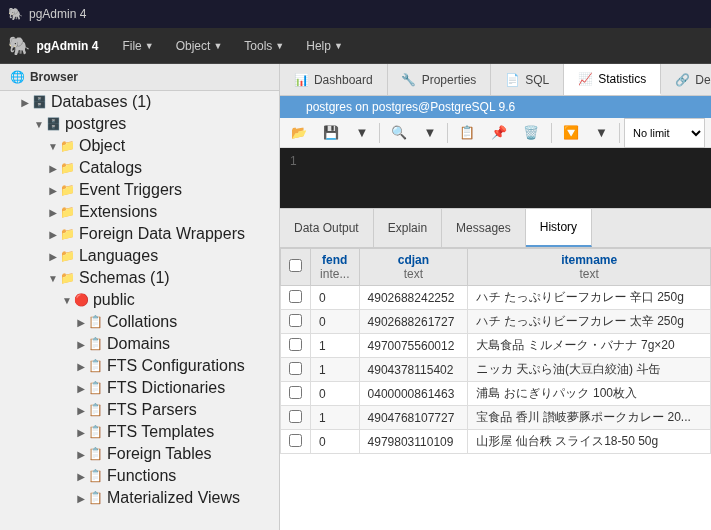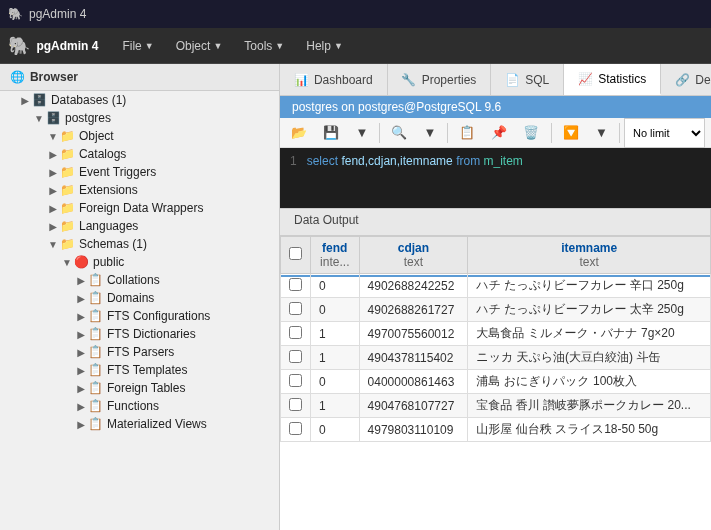--- a/index.html
+++ b/index.html
@@ -78,21 +78,21 @@
     .tree-item {
       display: flex;
       align-items: center;
       padding: 2px 4px;
       cursor: pointer;
       color: #222;
       white-space: nowrap;
     }
     .tree-item .expander { width: 14px; text-align: center; color: #666; font-size: 10px; }
     .tree-item .item-icon { margin-right: 4px; }
-    .tree-item .label { font-size: 12px; }
+    .tree-item .label { font-size: 16px; }
     .indent-1 { padding-left: 18px; }
     .indent-2 { padding-left: 32px; }
     .indent-3 { padding-left: 46px; }
     .indent-4 { padding-left: 60px; }
     .indent-5 { padding-left: 74px; }
 
     
     #right-panel {
       flex: 1;
       display: flex;
@@ -117,21 +117,21 @@
       align-items: center;
       gap: 5px;
       font-size: 12px;
     }
     .top-tab.active { background: white; border-bottom: 2px solid white; color: #000; }
 
     
     #query-header {
       background: #5b9bd5;
       color: white;
-      padding: 4px 12px;
+      padding: 4px 26px;
       font-size: 12px;
     }
 
     #toolbar {
       display: flex;
       align-items: center;
       background: #f5f5f5;
       border-bottom: 1px solid #ddd;
       padding: 2px 4px;
       gap: 2px;
@@ -169,22 +169,21 @@
     .sql-keyword { color: #569cd6; }
     .sql-field { color: #9cdcfe; }
     .sql-table { color: #4ec9b0; }
 
     
     #bottom-tabs {
       display: flex;
       background: #e8e8e8;
       border-bottom: 1px solid #ccc;
       border-top: 1px solid #ccc;
-      height: 28px;
-      flex-direction: column;
+      height: 40px;
     }
     .bottom-tab {
       padding: 4px 14px;
       cursor: pointer;
       color: #444;
       border-right: 1px solid #ccc;
       display: flex;
       align-items: center;
       font-size: 12px;
     }
@@ -417,35 +416,32 @@
       <select class="toolbar-select">
         <option>No limit</option>
         <option>100 rows</option>
         <option>500 rows</option>
         <option>1000 rows</option>
       </select>
     </div>
 
     <div id="sql-area">
       <span class="line-num">1</span>
-      <span>
-        <span class="sql-keyword">select</span>
-        <span class="sql-field"> fend,cdjan,itemname</span>
-        <span class="sql-keyword"> from</span>
-        <span class="sql-table"> m_item</span>
-      </span>
     </div>
 
     <div id="bottom-tabs">
 
     <div class="bottom-tab">
           <span>Data Output</span>
         </div>
         <div class="bottom-tab">
           <span>Explain</span>
+        </div>
+        <div class="bottom-tab">
+          <span>Messages</span>
         </div>
         <div class="bottom-tab active">
           <span>History</span>
         </div>
       </div>
 
     <div id="data-grid">
       <table>
         <thead>
           <tr>

